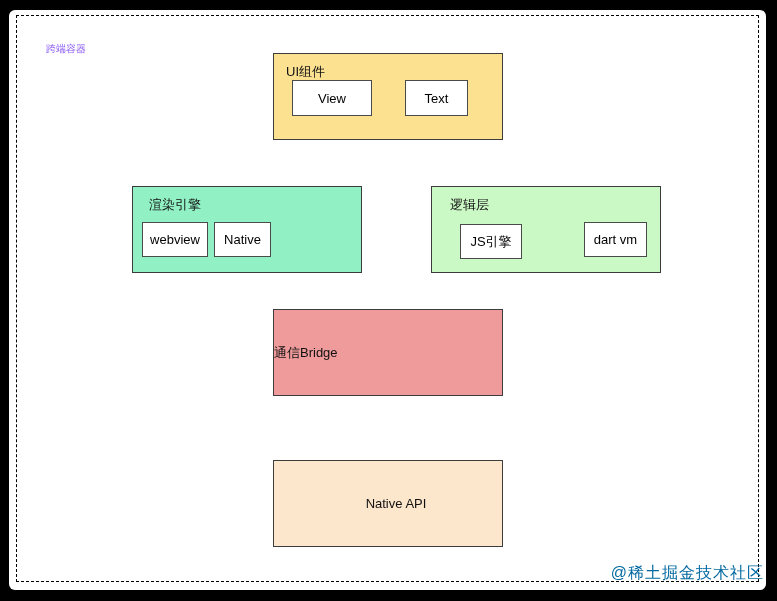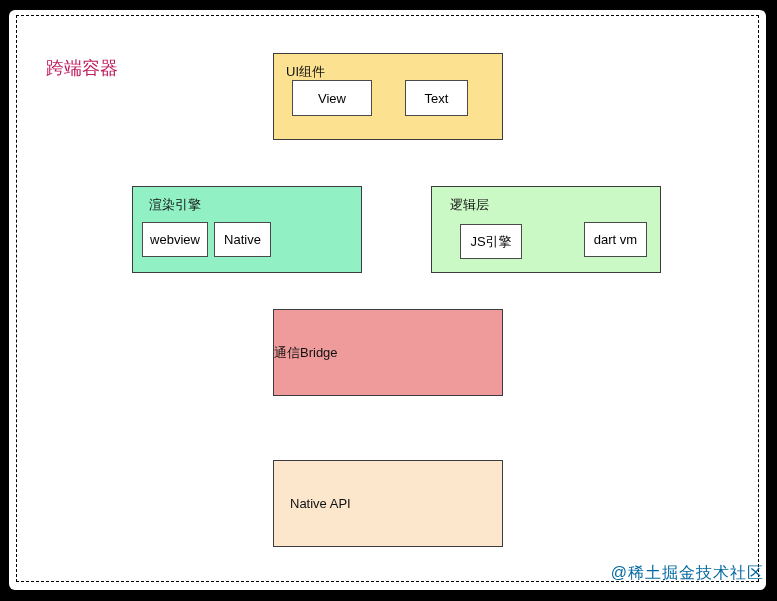--- a/index.html
+++ b/index.html
@@ -31,23 +31,23 @@
     left: 7px;
     top: 5px;
     width: 743px;
     height: 567px;
     border: 1px dashed #000000;
     box-sizing: border-box;
   }
   .container-label {
     position: absolute;
     left: 37px;
-    top: 46px;
-    font-size: 18px;
-    color: #be185d;
+    top: 32px;
+    font-size: 10px;
+    color: #8b5cf6;
     white-space: nowrap;
   }
   .group {
     position: absolute;
     width: 230px;
     height: 87px;
     border: 1px solid #3c3c3c;
     box-sizing: border-box;
   }
   .group-label {
@@ -67,21 +67,21 @@
     align-items: center;
     justify-content: center;
     font-size: 13px;
     color: #000000;
     white-space: nowrap;
   }
   .g-ui     { left: 264px; top: 43px;  }
   .g-render { left: 123px; top: 176px; }
   .g-logic  { left: 422px; top: 176px; }
   .g-bridge { left: 264px; top: 299px; display: flex; align-items: center; justify-content: flex-start; }
-  .g-native { left: 264px; top: 450px; display: flex; align-items: center; justify-content: flex-start; padding-left: 16px; }
+  .g-native { left: 264px; top: 450px; display: flex; align-items: center; justify-content: center; padding-left: 16px; }
   .center-label {
     font-size: 13px;
     color: #111111;
     white-space: nowrap;
   }
   .n-view    { left: 18px;  top: 26px; width: 80px; height: 36px; }
   .n-text    { left: 131px; top: 26px; width: 63px; height: 36px; }
   .n-webview { left: 9px;   top: 35px; width: 66px; height: 35px; }
   .n-nativeR { left: 81px;  top: 35px; width: 57px; height: 35px; }
   .n-selfdev { left: 154px; top: 35px; width: 62px; height: 35px; }

